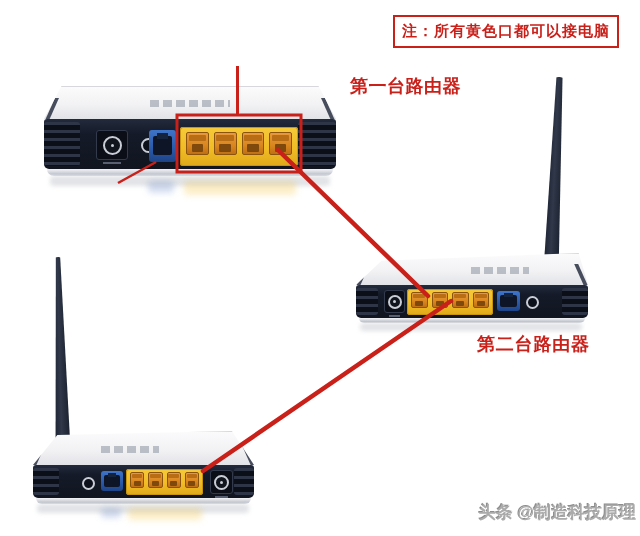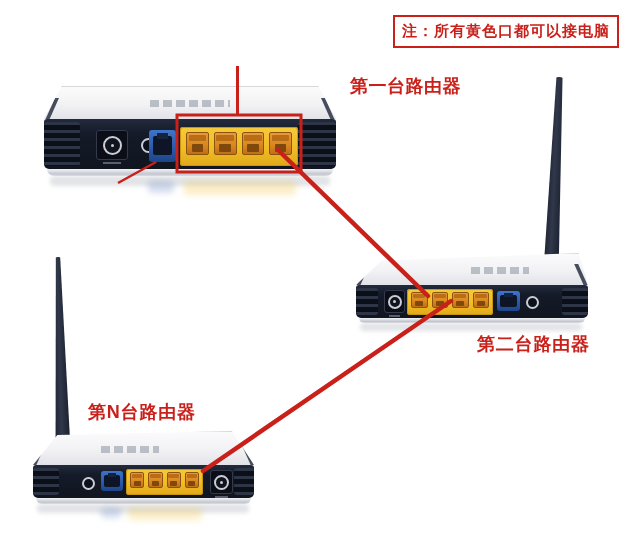--- a/index.html
+++ b/index.html
@@ -204,15 +204,15 @@
     <line x1="237.5" y1="66" x2="237.5" y2="116" stroke="#c9201a" stroke-width="3"></line>
     <rect x="177" y="115" width="124" height="57" fill="none" stroke="#c9201a" stroke-width="3"></rect>
     <line x1="278" y1="150" x2="428" y2="296" stroke="#c9201a" stroke-width="4.5" stroke-linecap="round"></line>
     <line x1="451" y1="301" x2="203" y2="471" stroke="#c9201a" stroke-width="4.5" stroke-linecap="round"></line>
     <line x1="118" y1="183" x2="156" y2="162" stroke="#c9201a" stroke-width="2.5"></line>
   </svg>
 
   <div class="red-label note-box">注：所有黄色口都可以接电脑</div>
   <div class="red-label r1-label">第一台路由器</div>
   <div class="red-label r2-label">第二台路由器</div>
-  <div class="red-label rn-label">第N台路由器</div>
-
+
+  <div class="watermark">头条 @制造科技原理</div>
 </div>
 
 </body></html>

